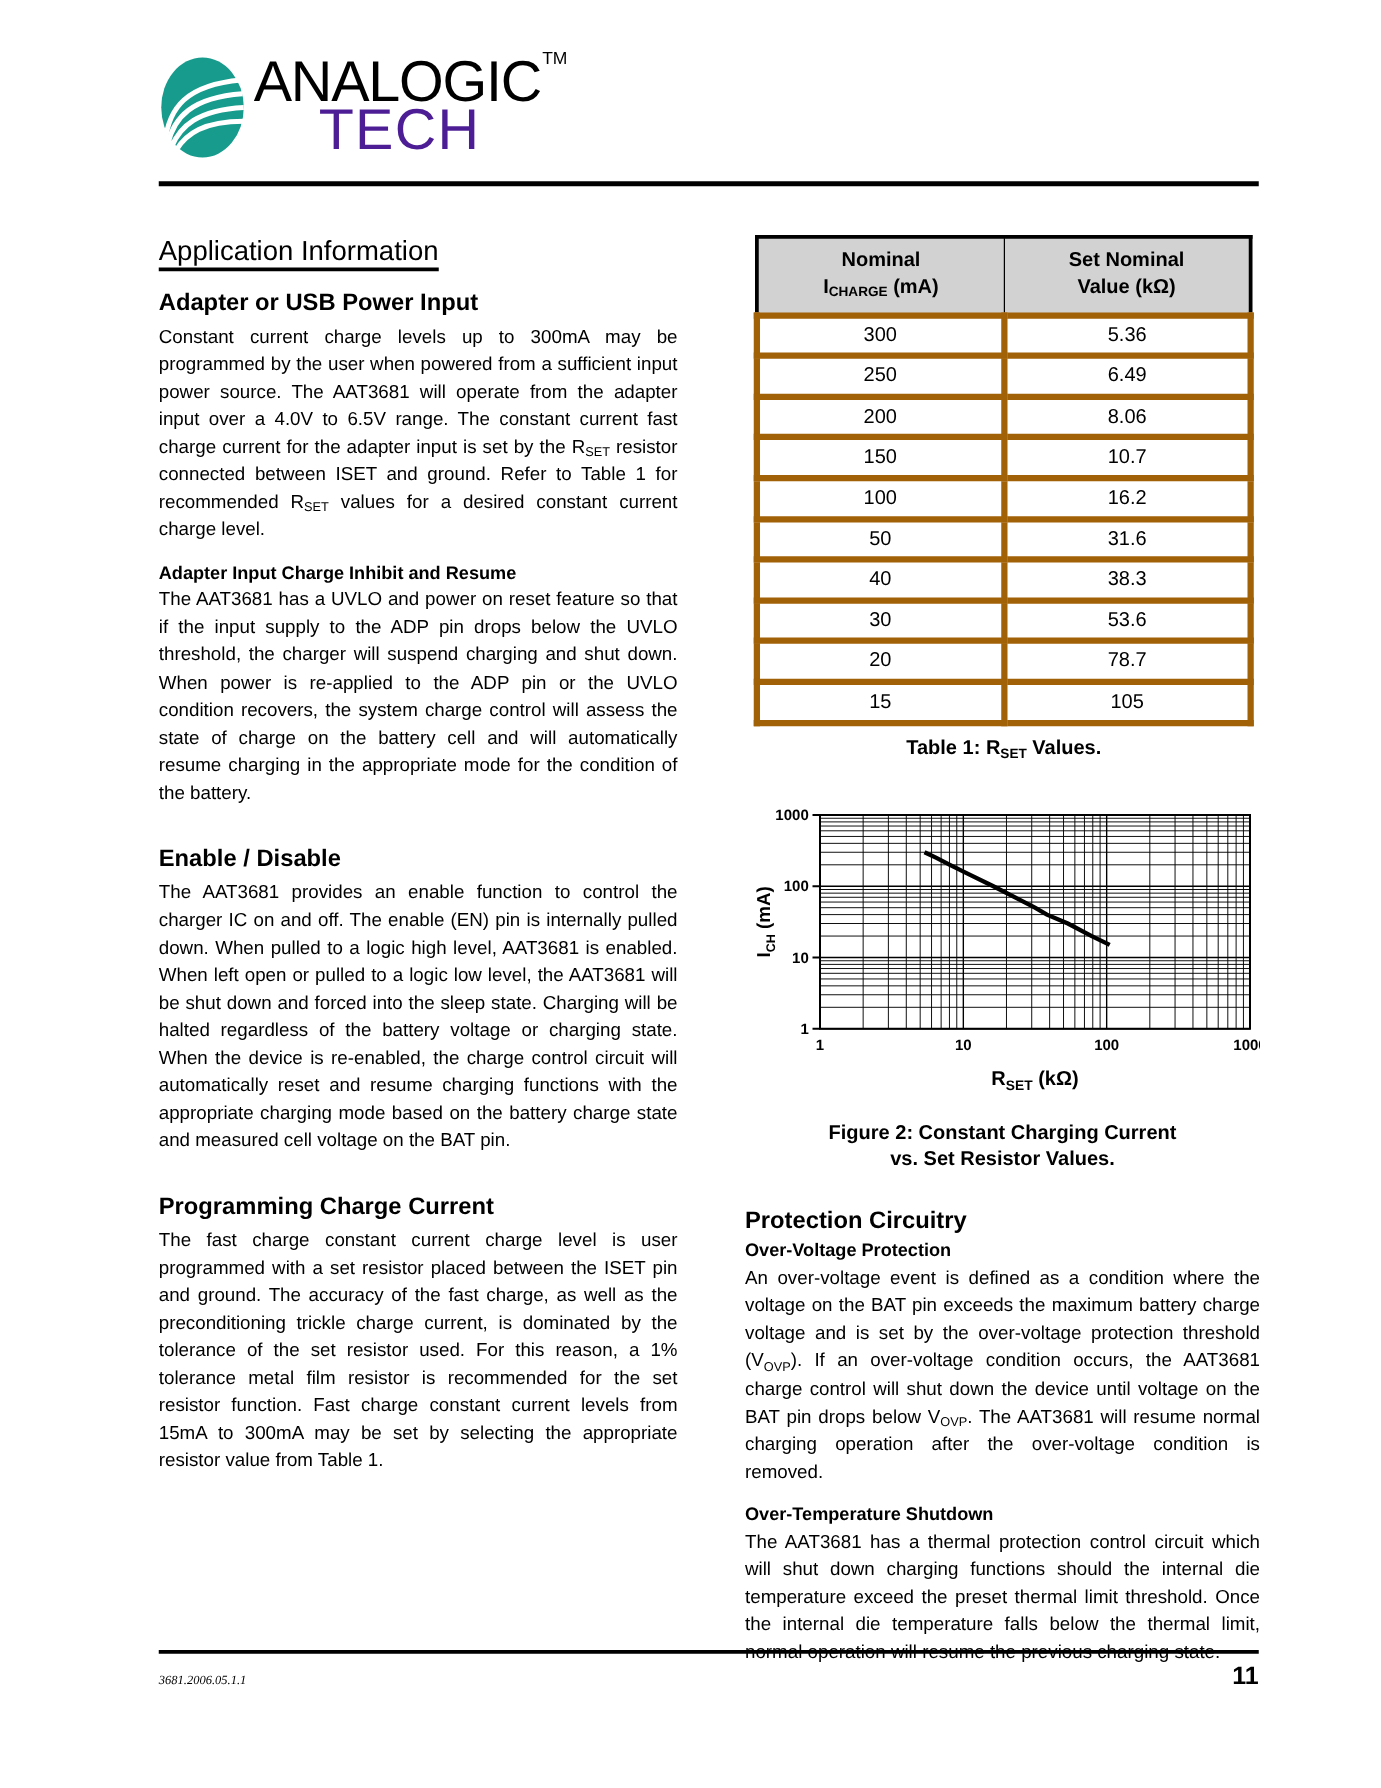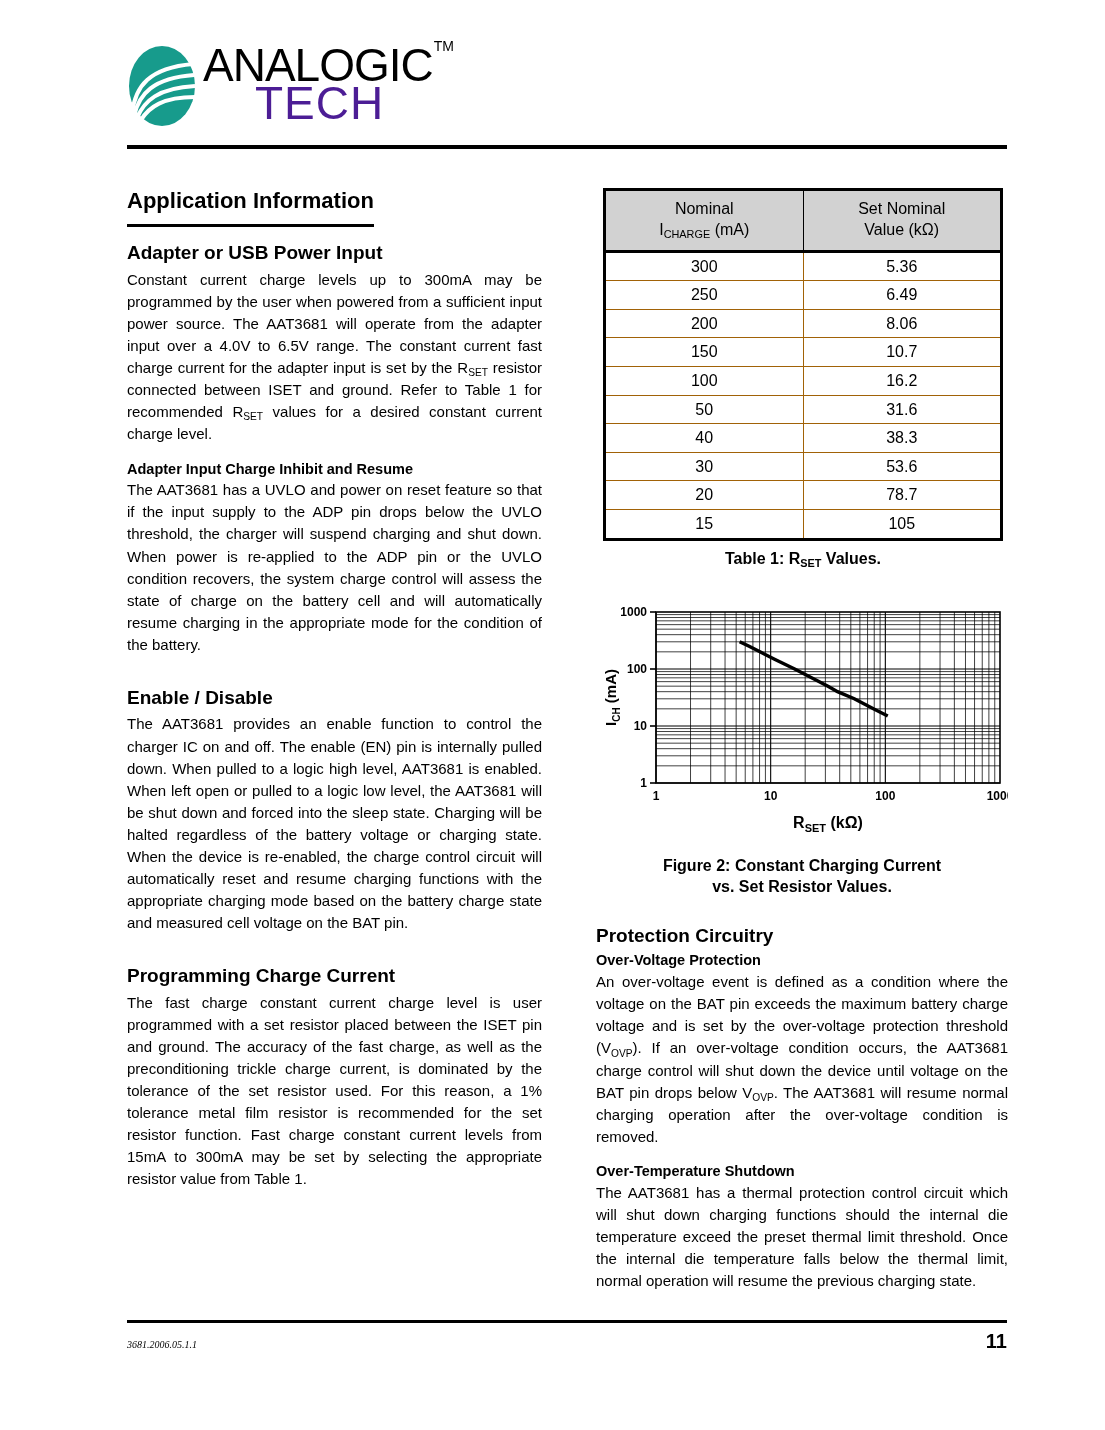--- a/index.html
+++ b/index.html
@@ -44,21 +44,21 @@
   .rule-top {
     position:absolute; left:127px; top:145px; width:880px; height:4px;
     background:#000;
   }
 
   
   .col-left  { position:absolute; left:127px; top:188px; width:415px; }
   .col-right { position:absolute; left:596px; top:188px; width:412px; }
 
   h1.sec {
-    font-size:22px; font-weight:bold; margin:0 0 14px 0; padding-bottom:10px;
+    font-size:22px; font-weight:normal; margin:0 0 14px 0; padding-bottom:0;
     display:inline-block; border-bottom:3px solid #000; line-height:1.2;
   }
   h2.sub {
     font-size:19px; font-weight:bold; margin:0 0 4px 0; line-height:1.25;
   }
   h3.subsub {
     font-size:14.5px; font-weight:bold; margin:0 0 1px 0; line-height:1.3;
   }
   p.body {
     font-size:15px; line-height:1.47; margin:0 0 0 0;
@@ -69,24 +69,24 @@
   .gap-lg { height:30px; }
   sub { font-size:0.68em; vertical-align:baseline; position:relative; top:0.3em; }
 
   
   table.rset {
     border-collapse:collapse; width:400px; margin:0 0 0 7px;
     border:3px solid #000; table-layout:fixed;
   }
   table.rset th {
     background:#d2d2d2; border:1px solid #000; border-bottom:3px solid #000;
-    font-size:16px; font-weight:normal; padding:8px 4px 9px 4px; line-height:1.3;
+    font-size:16px; font-weight:bold; padding:8px 4px 9px 4px; line-height:1.3;
   }
   table.rset td {
-    border:1px solid #a16207; text-align:center;
+    border:5px solid #a16207; text-align:center;
     font-size:16px; padding:3px 4px; line-height:1.35;
   }
   .tbl-cap {
     width:400px; margin:9px 0 0 7px; text-align:center;
     font-size:16px; font-weight:bold;
   }
 
   
   .fig-wrap { margin:30px 0 0 0; width:412px; }
   .fig-cap {

